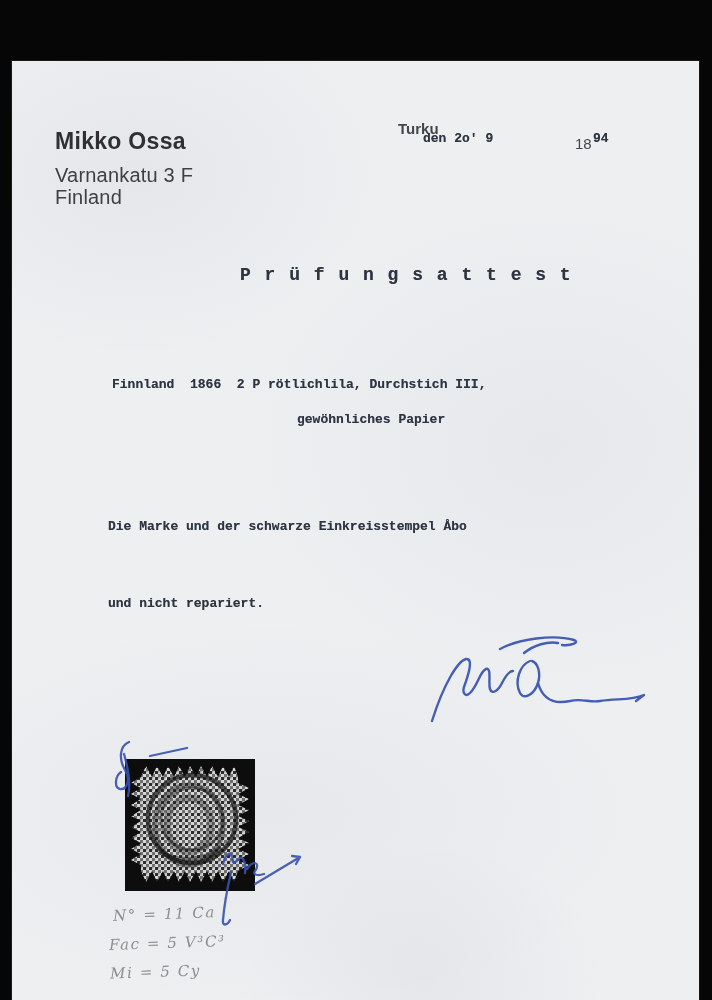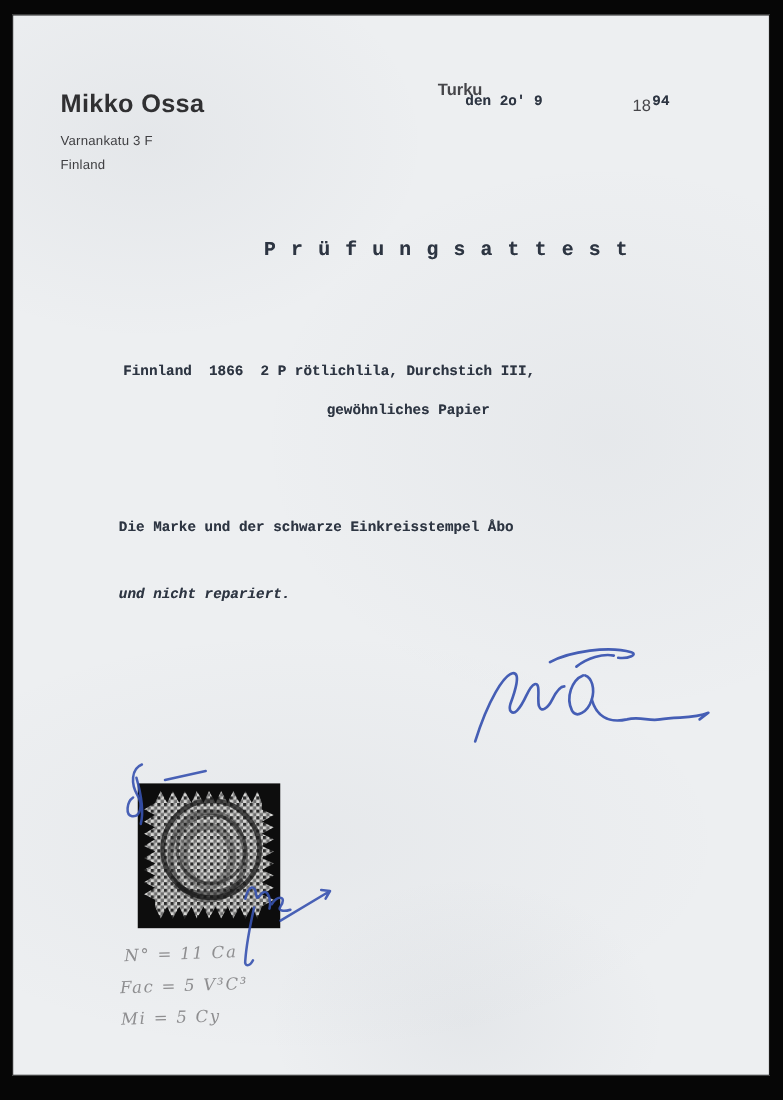--- a/index.html
+++ b/index.html
@@ -1,35 +1,35 @@
 <!DOCTYPE html>
 <html><head>
 <meta charset="utf-8">
 <style>
   html,body{margin:0;padding:0;}
   body{
     width:712px;height:1000px;position:relative;overflow:hidden;
     background:#060606;
     font-family:"Liberation Sans",sans-serif;
   }
-  .stage{position:absolute;inset:0;background:#060606;}
+  .stage{position:absolute;inset:0;background:#060606;margin-top:47px;}
   .paper{
     position:absolute;left:11px;top:13px;width:689px;height:965px;
     background-color:#edeff1;
     background-image:
       radial-gradient(ellipse 420px 300px at 18% 12%, rgba(115,125,140,.07), transparent 60%),
       radial-gradient(ellipse 520px 420px at 78% 40%, rgba(115,125,140,.06), transparent 60%),
       radial-gradient(ellipse 640px 320px at 38% 78%, rgba(115,125,140,.06), transparent 60%),
       radial-gradient(ellipse 300px 220px at 60% 95%, rgba(115,125,140,.07), transparent 60%);
     box-shadow:0 0 0 1px #1a1a1a inset;
   }
   .abs{position:absolute;}
   .print{font-family:"Liberation Sans",sans-serif;color:#3a3a3c;}
   .sender-name{font-size:23px;font-weight:600;color:#303032;letter-spacing:.3px;}
-  .sender-addr{font-size:12px;color:#3f3f42;letter-spacing:.2px;line-height:22px;}
+  .sender-addr{font-size:20px;color:#3f3f42;letter-spacing:.2px;line-height:22px;}
   .type{
     font-family:"Liberation Mono","DejaVu Sans Mono",monospace;
     font-weight:700;color:#2d3542;white-space:pre;
     text-shadow:0 0 .5px rgba(45,53,66,.55);
   }
   .t19{font-size:13px;}
   .title{font-size:18px;letter-spacing:1.5px;}
   .small-print{font-size:15px;color:#46464a;}
   .pencil{
     font-family:"DejaVu Serif",serif;font-style:italic;color:#8e8e90;
@@ -55,21 +55,21 @@
       <span class="abs print small-print" style="left:564px;top:75px;">18</span>
       <span class="abs type t19" style="left:582px;top:71px;">94</span>
     </div>
 
     <div class="abs type title" style="left:229px;top:205px;">P r ü f u n g s a t t e s t</div>
 
     <div class="abs type t19" style="left:101px;top:317px;">Finnland  1866  2 P rötlichlila, Durchstich III,</div>
     <div class="abs type t19" style="left:97px;top:459px;">Die Marke und der schwarze Einkreisstempel Åbo</div>
 
     <div class="abs type t19" style="left:286px;top:352px;">gewöhnliches Papier</div>
-    <div class="abs type t19" style="left:97px;top:520px;font-style:italic;">und nicht repariert.</div>
+    <div class="abs type t19" style="left:97px;top:536px;">und nicht repariert.</div>
 
     <svg class="abs" style="left:411px;top:569px;" width="235" height="105" viewBox="0 0 235 105" fill="none" stroke="#3752b0" stroke-width="2.4" stroke-linecap="round" stroke-linejoin="round" opacity="0.92">
       <path d="M 78,20 C 96,10 132,5 152,11 C 158,13 150,17 140,16"></path>
       <path d="M 10,92 C 22,54 36,32 44,30 C 52,29 46,47 42,58 C 40,65 44,68 48,64 C 56,56 58,42 64,40 C 70,38 66,54 68,60 C 70,66 76,62 80,54 C 83,48 87,42 91,42"></path>
       <path d="M 108,32 C 98,36 92,52 98,64 C 102,71 112,66 116,54 C 119,44 116,34 110,32"></path>
       <path d="M 102,24 C 112,16 126,12 136,14"></path>
       <path d="M 116,54 C 120,68 130,76 148,72 C 160,69 168,74 178,72 C 194,69 208,72 222,66 L 214,72"></path>
     </svg>
 
     <div class="abs" style="left:114px;top:699px;">

